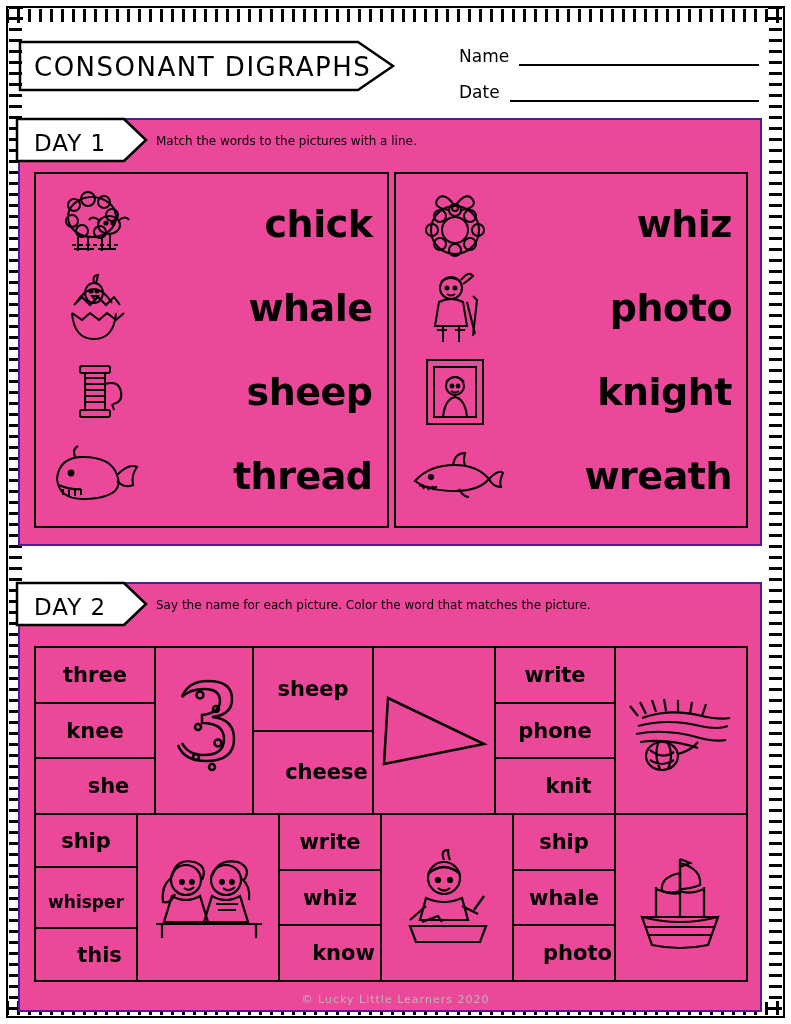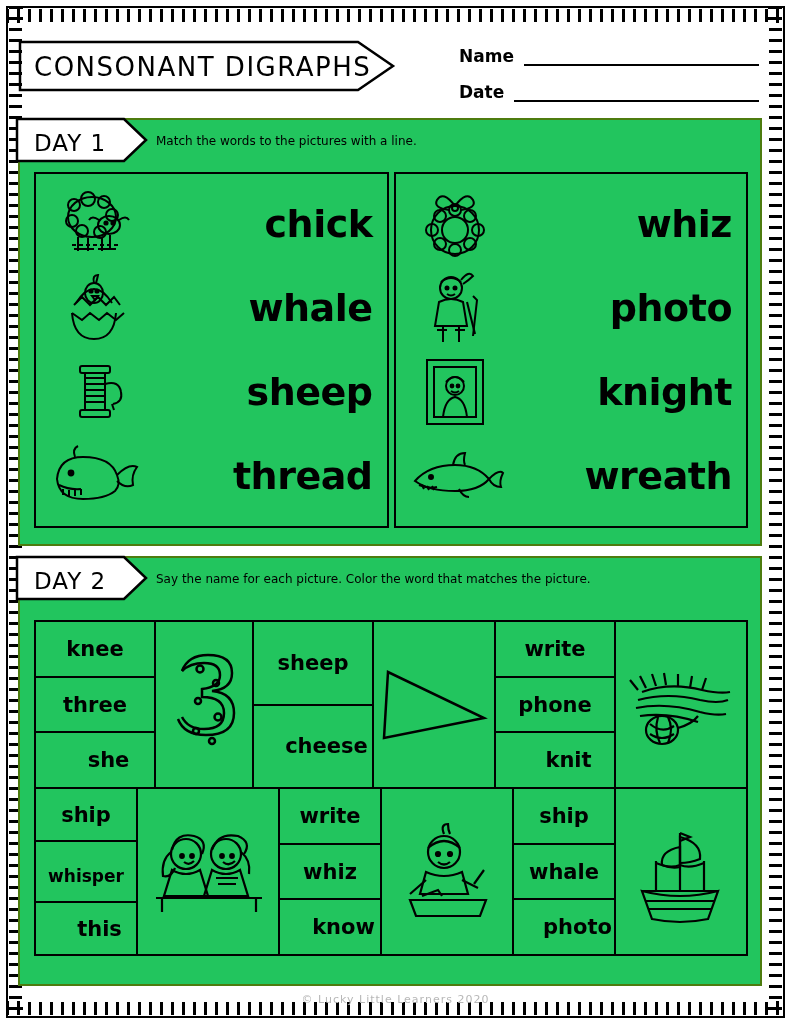--- a/index.html
+++ b/index.html
@@ -94,21 +94,20 @@
     left: 20px; top: 28px;
     font-size: 26px;
     letter-spacing: 1.5px;
     font-family: "DejaVu Sans", sans-serif;
     font-weight: 400;
   }
   .name-block {
     position: absolute;
     right: 18px; top: 22px;
     width: 300px;
-    font-weight: bold;
   }
   .field-row {
     display: flex;
     align-items: flex-end;
     margin-bottom: 16px;
   }
   .field-label {
     font-size: 17px;
     font-family: "DejaVu Sans", sans-serif;
     margin-right: 10px;
@@ -118,26 +117,26 @@
     flex: 1;
     border-bottom: 2px solid #000;
     height: 16px;
   }
 
   
   .section {
     position: absolute;
     left: 4px;
     width: 744px;
-    border: 2px solid #4d7c0f;
+    border: 2px solid #4c1d95;
     box-sizing: border-box;
-    background: #22c55e;
+    background: #ec4899;
   }
   #day1-section { top: 104px; height: 428px; }
-  #day2-section { top: 542px; height: 430px; }
+  #day2-section { top: 568px; height: 430px; }
 
   .day-tag {
     position: absolute;
     left: -4px;
     top: -2px;
     width: 132px;
     height: 44px;
   }
   .day-tag svg { display: block; }
   .day-tag-text {
@@ -479,22 +478,22 @@
           <path d="M1,1 L108,1 L130,22 L108,43 L1,43 Z" fill="#fff" stroke="#000" stroke-width="2.5"></path>
         </svg>
       </div>
       <div class="day-tag-text">DAY 2</div>
       <div class="instructions">Say the name for each picture.  Color the word that matches the picture.</div>
 
       <div class="grid-area">
 
         <div class="grid-row">
           <div class="grid-cell cell-words">
+            <div class="word-box">three</div>
             <div class="word-box">knee</div>
-            <div class="word-box">three</div>
             <div class="word-box">she</div>
           </div>
           <div class="grid-cell cell-pic">
             <svg width="92" height="120" viewBox="0 0 92 120">
               <g fill="none" stroke="#000" stroke-width="2.5">
                 <path d="M24,26 q6,-16 26,-16 q24,0 24,18 q0,16 -20,18 q22,2 22,22 q0,22 -28,22 q-22,0 -28,-16"></path>
                 <path d="M24,26 q8,-8 22,-8 q16,0 16,12 q0,12 -18,14 l0,8 q22,0 22,16 q0,16 -20,16 q-16,0 -22,-12"></path>
                 <circle cx="42" cy="24" r="3.5"></circle>
                   <circle cx="58" cy="38" r="3"></circle>
                 <circle cx="40" cy="56" r="3"></circle>

